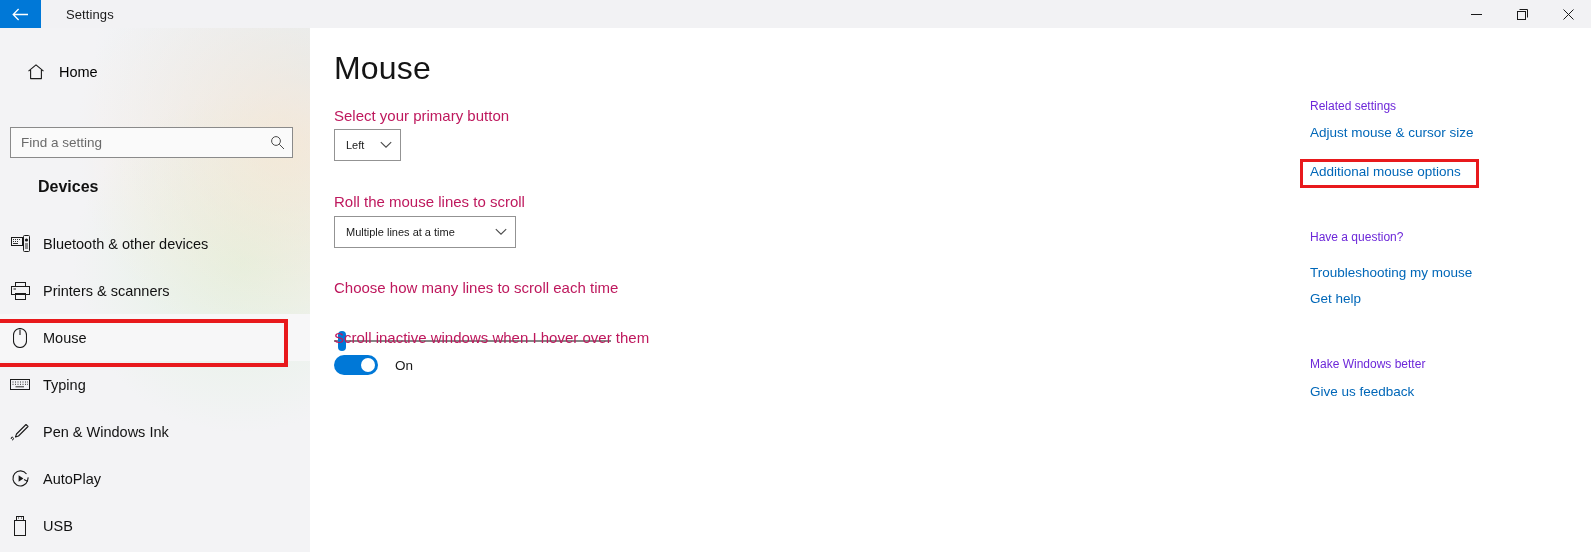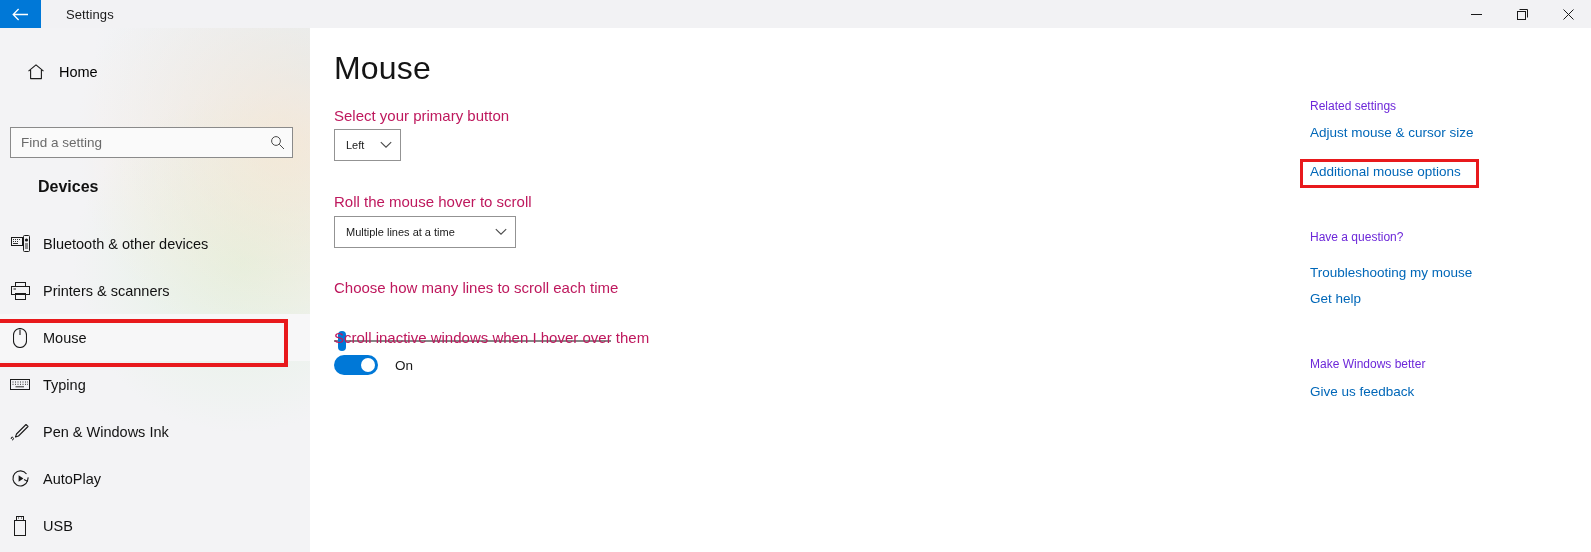--- a/index.html
+++ b/index.html
@@ -357,21 +357,21 @@
     <div class="lbl-text" id="lbl-primary">Select your primary button</div>
     <div class="combo" id="combo-primary">
       <span>Left</span>
       <span class="chev">
         <svg width="12" height="8" viewBox="0 0 12 8">
             <path d="M0.8 1.2 L6 6.2 L11.2 1.2" fill="none" stroke="#4a4a4a" stroke-width="1.1"></path>
           </svg>
       </span>
     </div>
 
-    <div class="lbl-text" id="lbl-wheel">Roll the mouse hover to scroll</div>
+    <div class="lbl-text" id="lbl-wheel">Roll the mouse lines to scroll</div>
     <div class="combo" id="combo-wheel">
       <span>Multiple lines at a time</span>
       <span class="chev">
         <svg width="12" height="8" viewBox="0 0 12 8">
             <path d="M0.8 1.2 L6 6.2 L11.2 1.2" fill="none" stroke="#4a4a4a" stroke-width="1.1"></path>
           </svg>
       </span>
     </div>
 
     <div class="lbl-text" id="lbl-lines">Choose how many lines to scroll each time</div>

